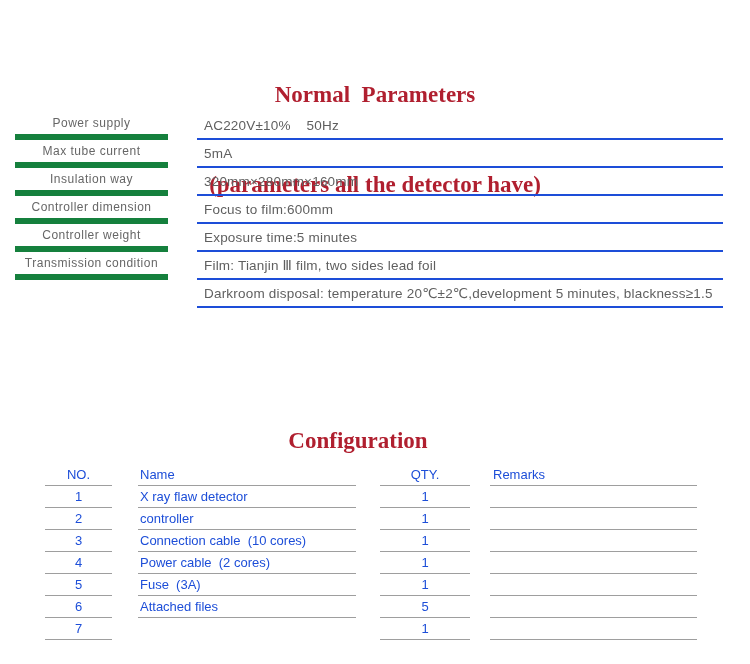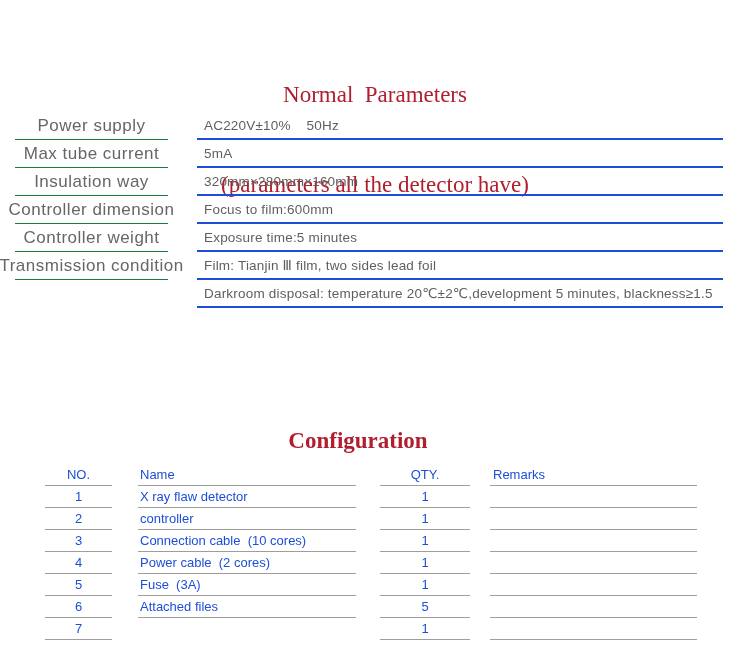--- a/index.html
+++ b/index.html
@@ -2,34 +2,34 @@
 <html><head>
 <meta charset="utf-8">
 <style>
   html,body { margin:0; padding:0; background:#ffffff; }
   .page {
     position:relative; width:750px; height:664px; background:#ffffff;
     font-family:"Liberation Sans","DejaVu Sans",sans-serif; overflow:hidden;
   }
   .main-title {
     position:absolute; left:0; top:20px; width:750px; text-align:center;
-    font-family:"Liberation Serif","DejaVu Serif",serif; font-weight:normal;
+    font-family:"Liberation Serif","DejaVu Serif",serif; font-weight:bold;
     font-size:23px; line-height:30px; color:#b01f2f; white-space:pre;
   }
   .cfg-title {
     position:absolute; left:0; top:401px; width:716px; text-align:center;
     font-family:"Liberation Serif","DejaVu Serif",serif; font-weight:bold;
     font-size:23px; color:#b01f2f;margin-top:27px;
   }
   
   .param-labels { position:absolute; left:15px; top:112px; width:153px; }
   .param-labels .prow {
-    height:28px; box-sizing:border-box; border-bottom:1px solid #15803d;
+    height:28px; box-sizing:border-box; border-bottom:6px solid #15803d;
     display:flex; align-items:center; justify-content:center;
-    font-size:17px; letter-spacing:0.5px; color:#666; white-space:nowrap;
+    font-size:12px; letter-spacing:0.5px; color:#666; white-space:nowrap;
   }
   .param-values { position:absolute; left:197px; top:112px; width:526px; }
   .param-values .prow {
     height:28px; box-sizing:border-box; border-bottom:2px solid #1d4ed8;
     display:flex; align-items:center; padding-left:7px;
     font-size:13.5px; letter-spacing:0.2px; color:#5f5f5f; white-space:pre;
   }
   
   .cfg-col { position:absolute; top:464px; }
   .cfg-col .crow {

